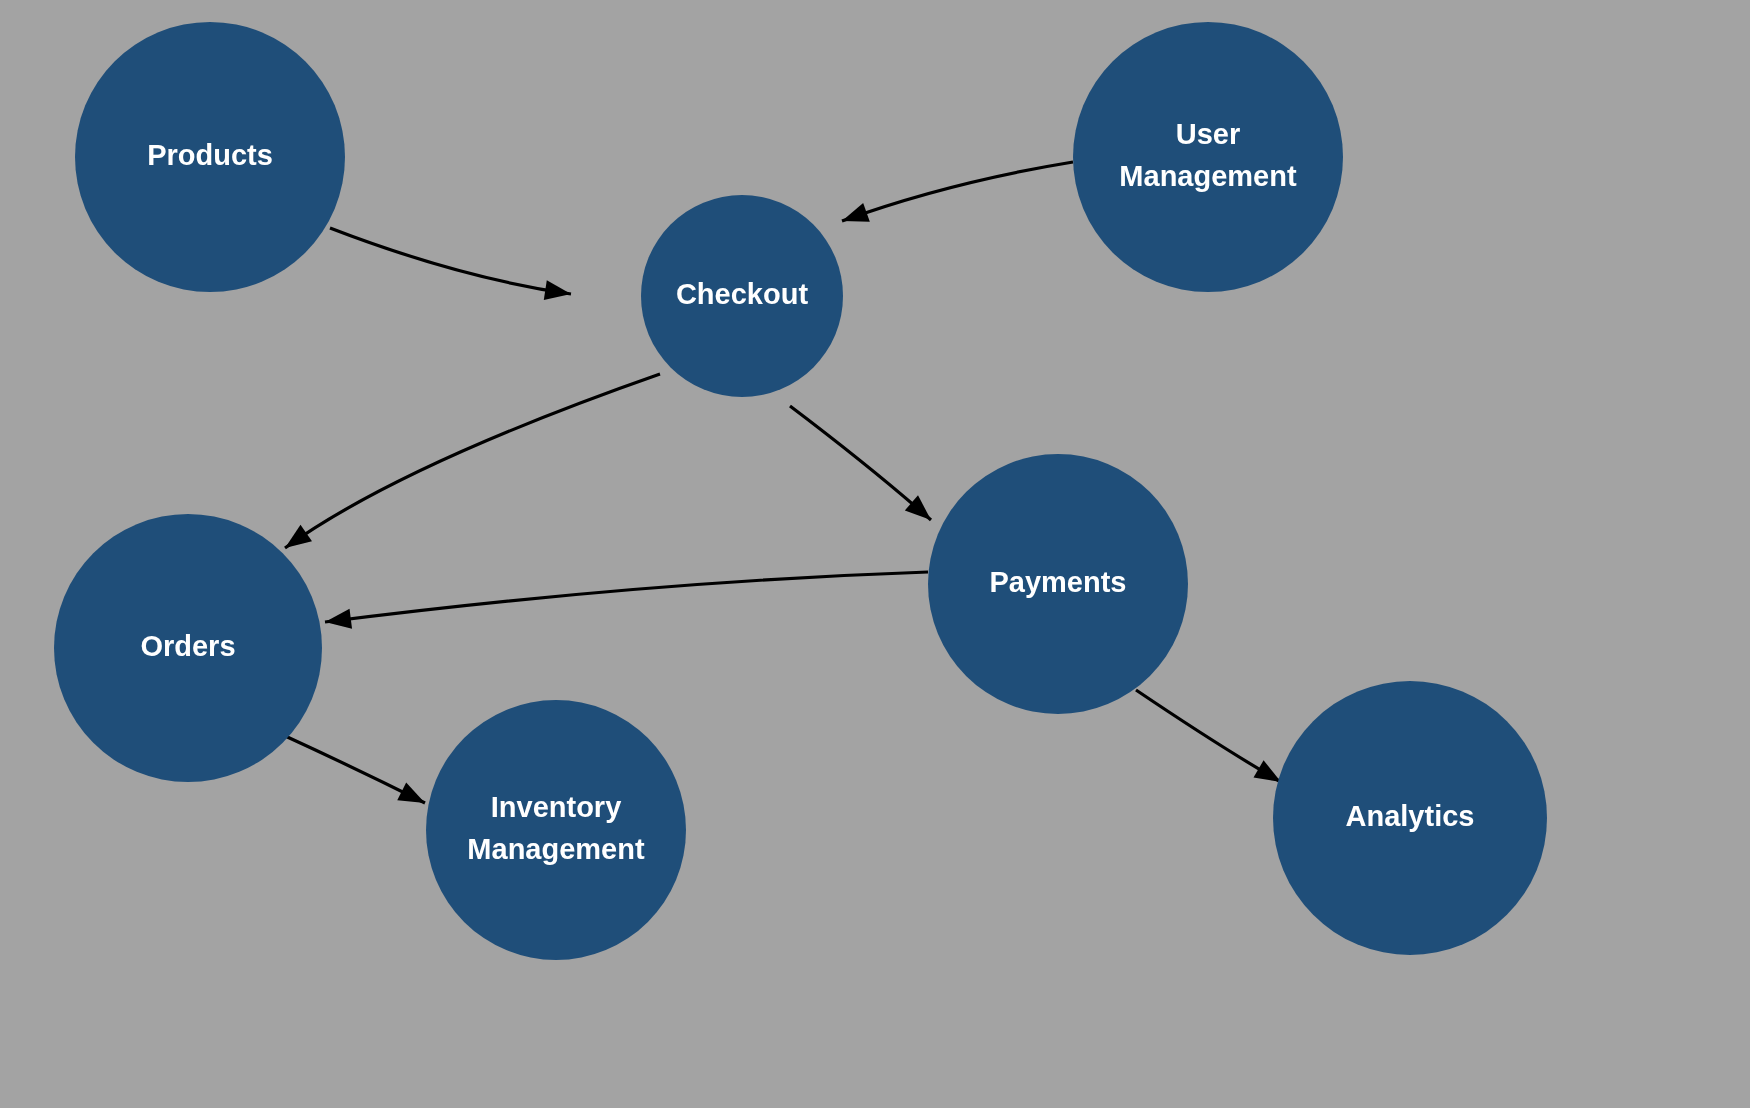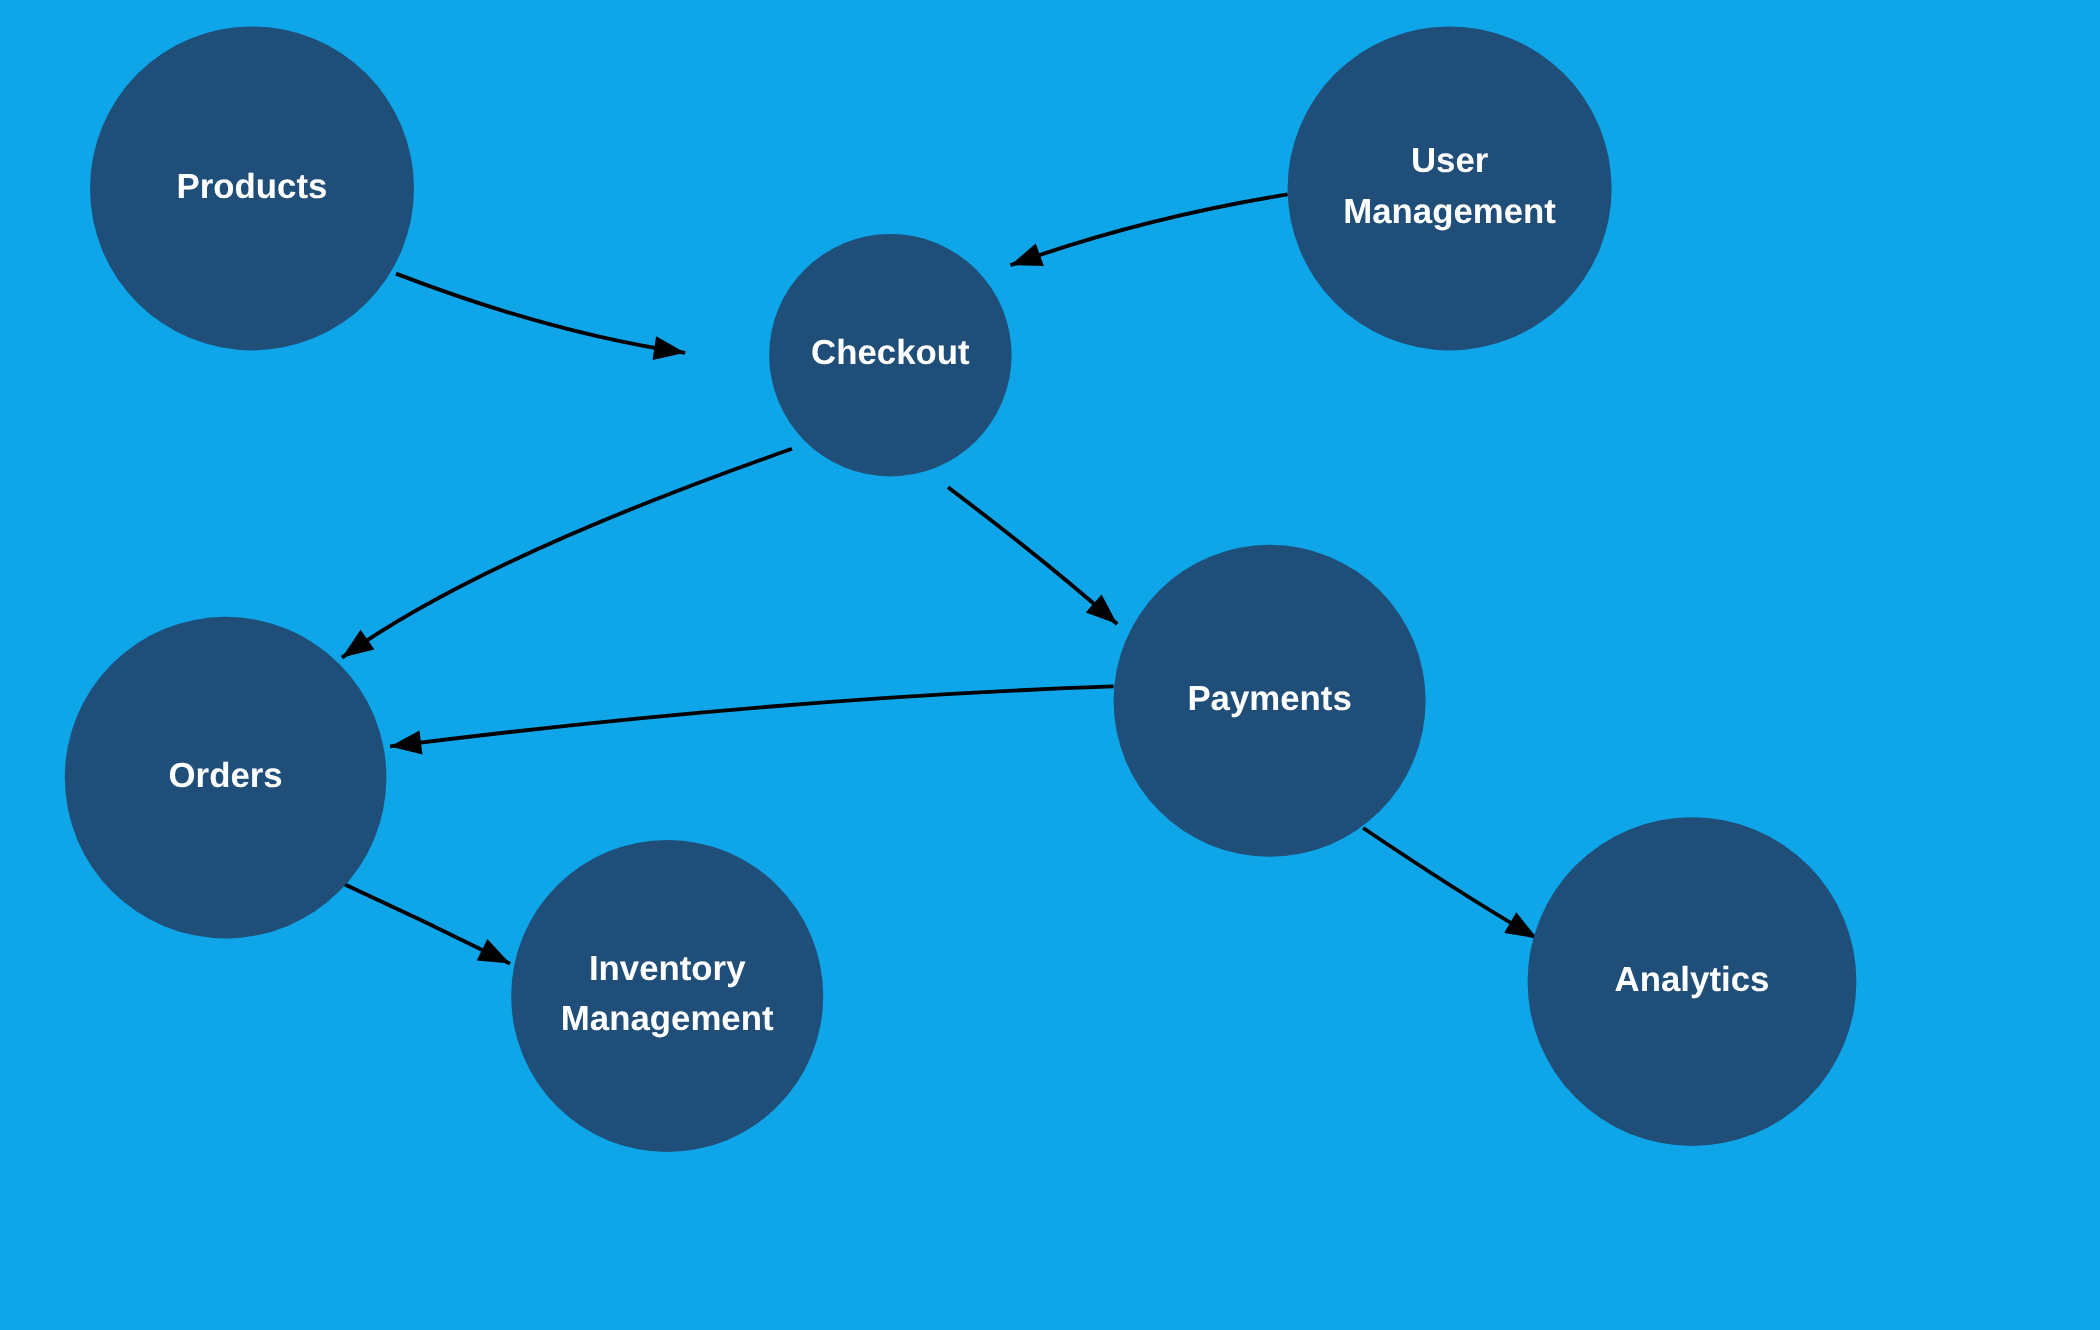--- a/index.html
+++ b/index.html
@@ -10,21 +10,21 @@
   body {
     width: 1750px;
     height: 1108px;
     font-family: "Liberation Sans", sans-serif;
     overflow: hidden;
   }
   #graph-canvas {
     position: relative;
     width: 1750px;
     height: 1108px;
-    background: #0ea5e9;
+    background: #a3a3a3;
   }
   svg.graph-svg {
     position: absolute;
     top: 0;
     left: 0;
     width: 1750px;
     height: 1108px;
   }
   .node-circle {
     cursor: pointer;

